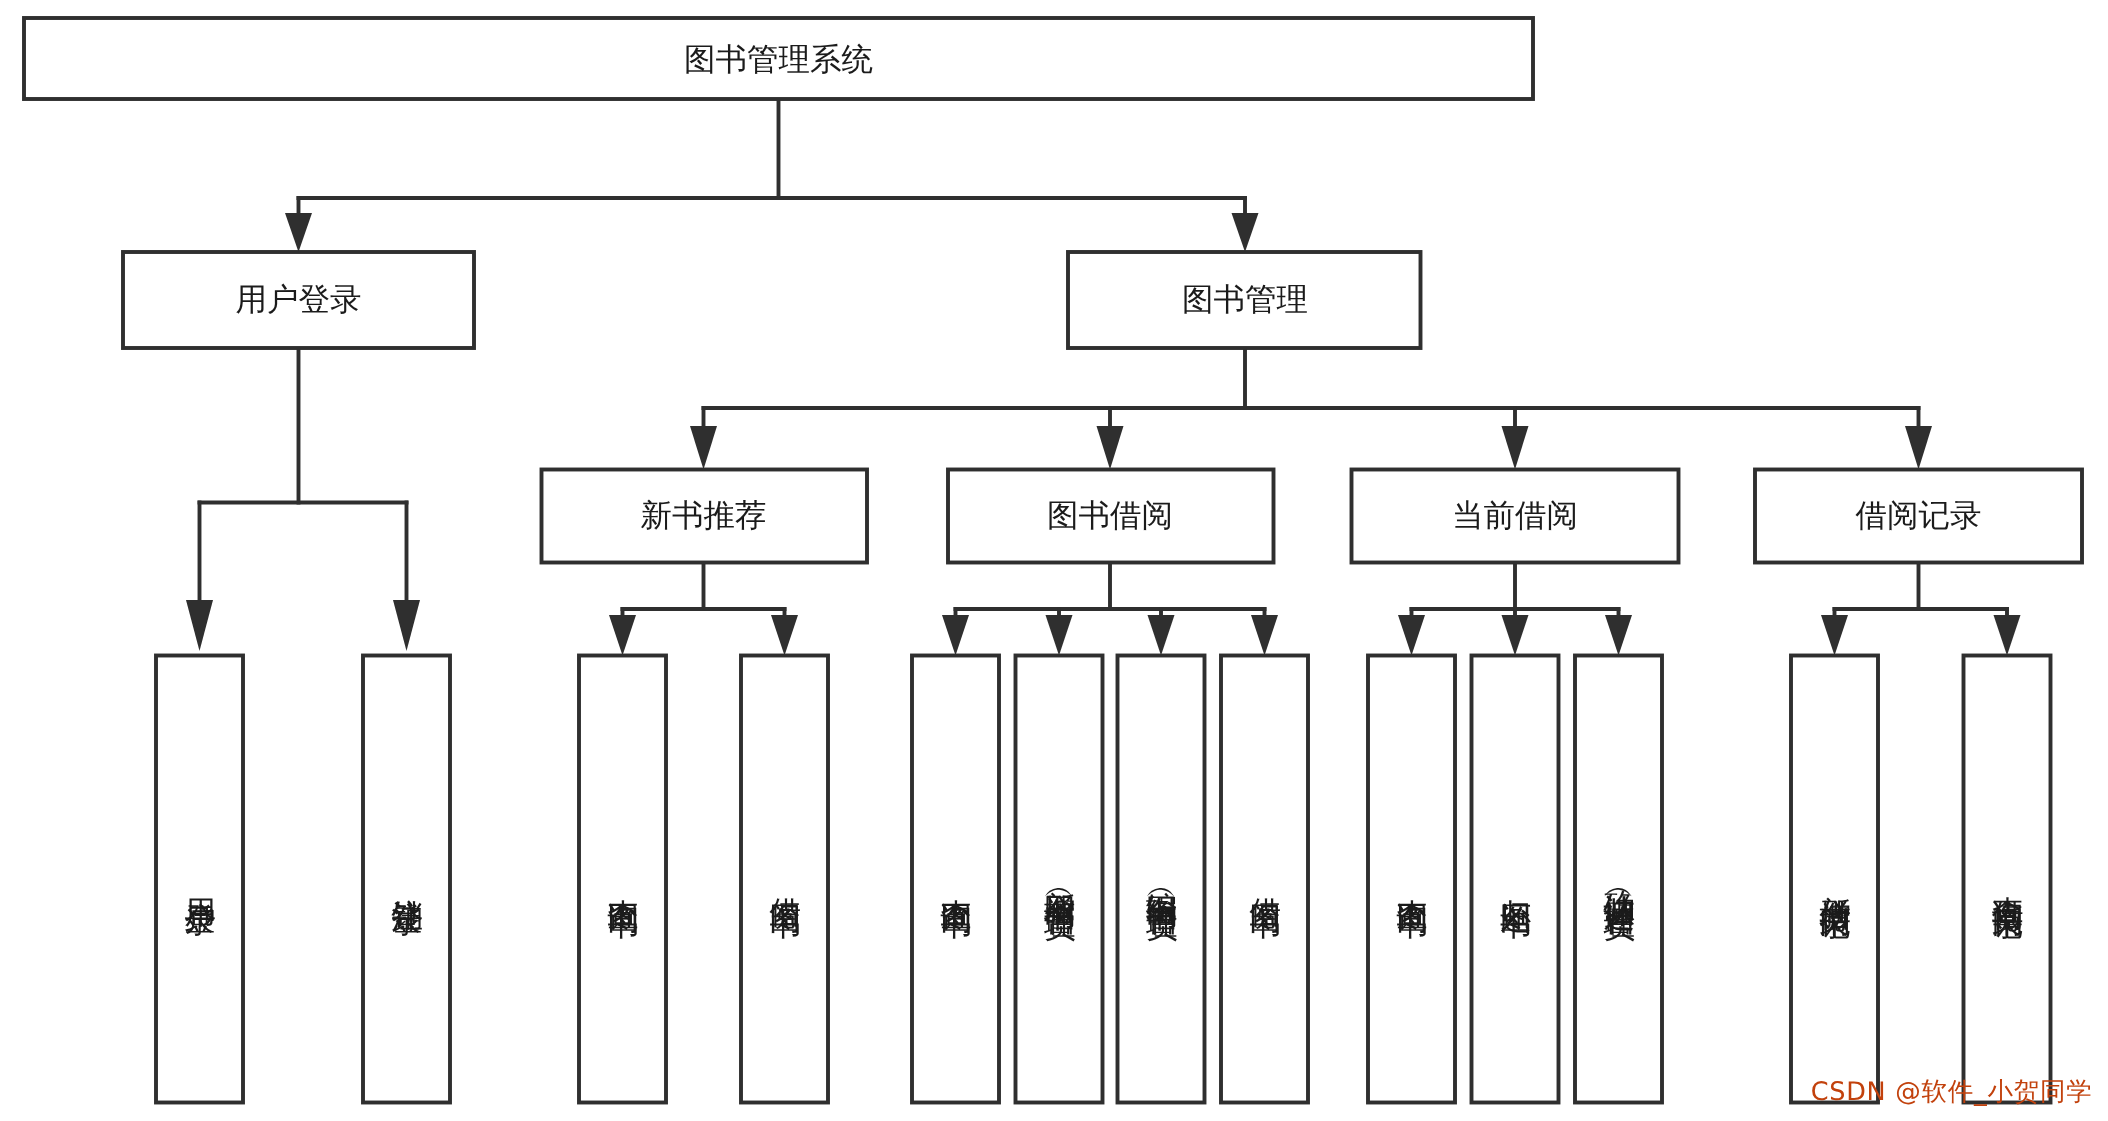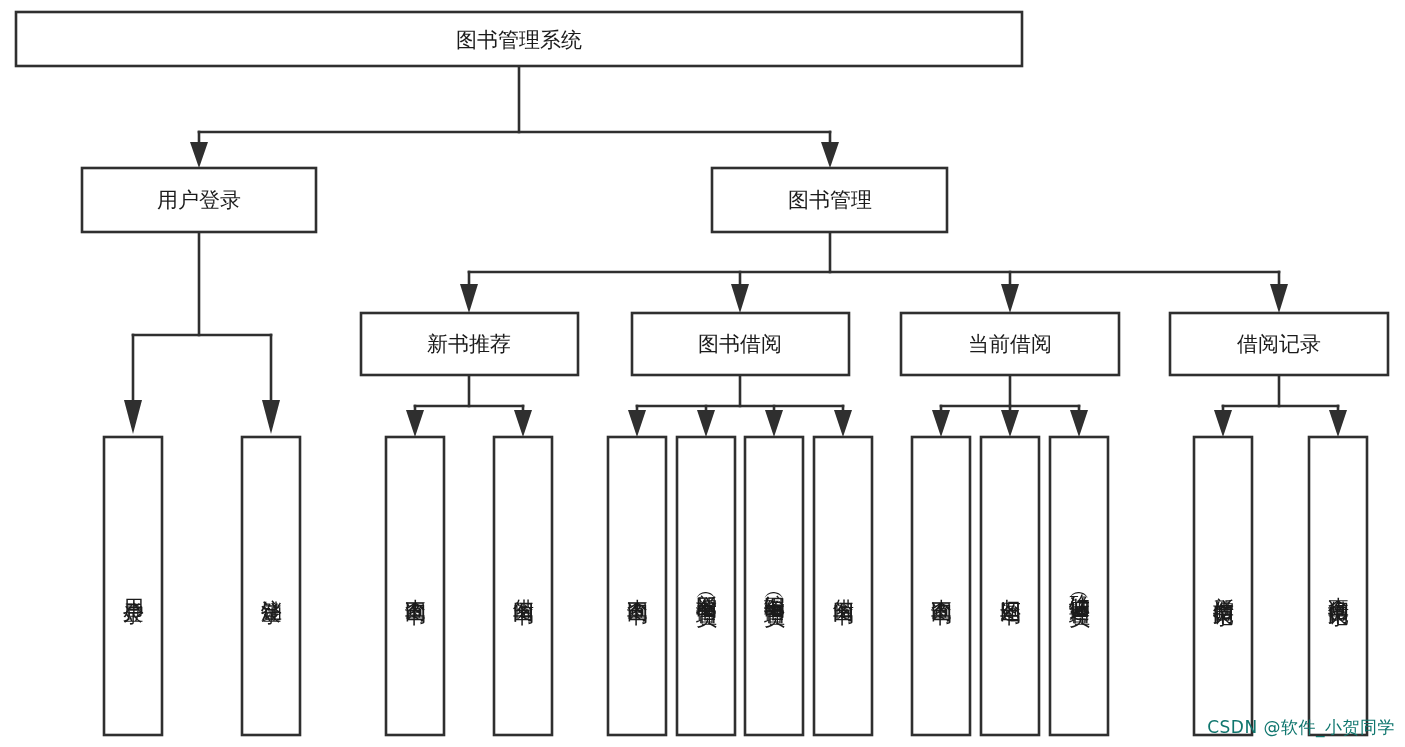--- a/index.html
+++ b/index.html
@@ -63,21 +63,21 @@
     justify-content: center;
     white-space: nowrap;
     pointer-events: none;
   }
   .watermark {
     position: absolute;
     right: 10px;
     bottom: 8px;
     font-family: "DejaVu Sans", "Liberation Sans", sans-serif;
     font-size: 17px;
-    color: #0f766e;
+    color: #c2410c;
     letter-spacing: 0.5px;
     white-space: nowrap;
   }
 </style>
 </head>
 <body>
 
 <div id="diagram-root">
 
   <svg id="flow-svg" viewBox="0 0 1405 747">

